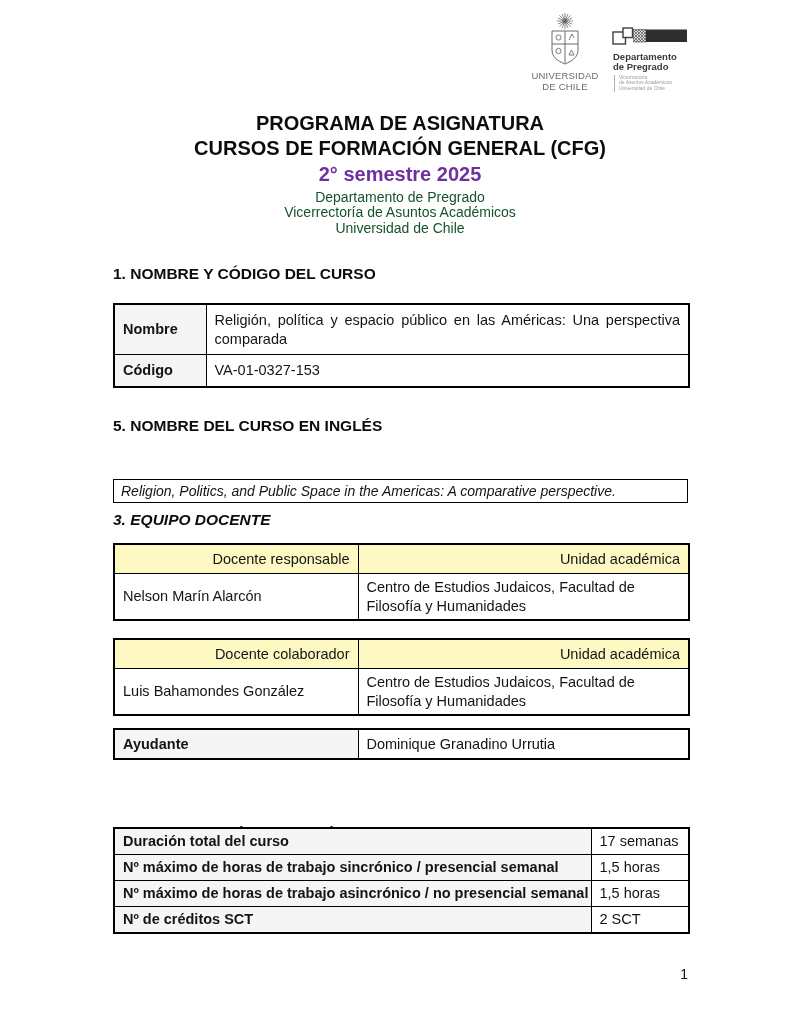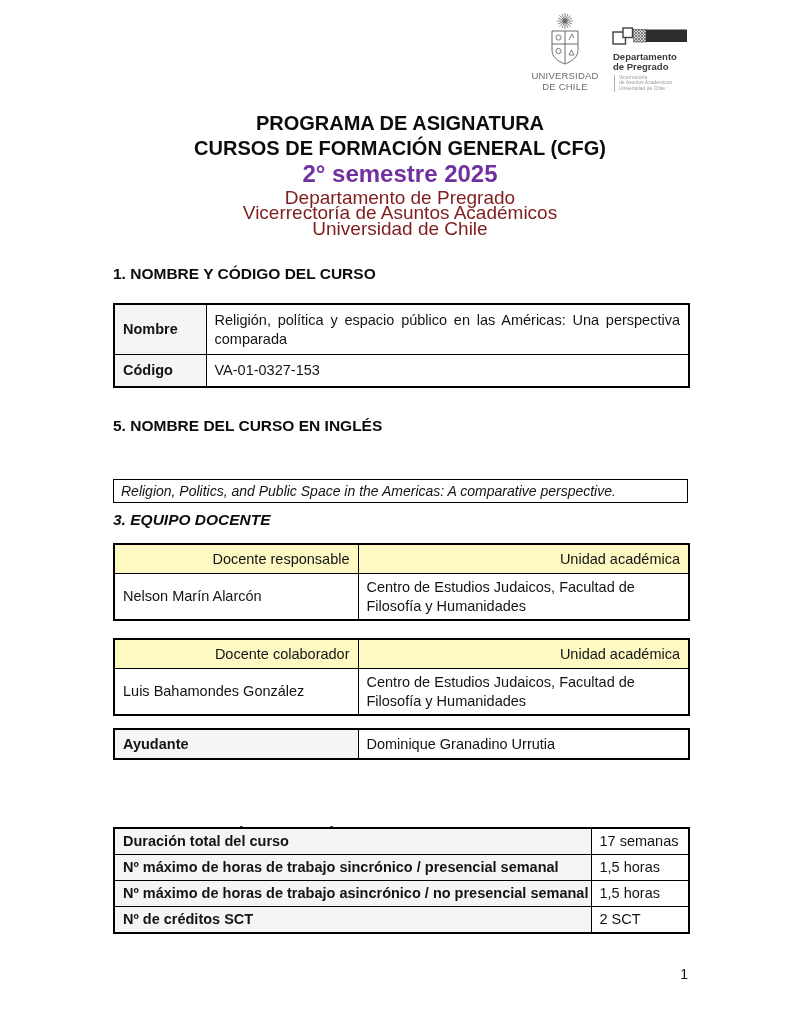--- a/index.html
+++ b/index.html
@@ -13,22 +13,22 @@
   .logo-uch{position:absolute;left:527px;top:12px;width:76px;text-align:center;color:#6b6b6b;}
   .logo-uch .uch-line{font-size:9.5px;line-height:11px;letter-spacing:0.2px;}
   .logo-dp{position:absolute;left:612px;top:27px;width:78px;}
   .dp-title{font-size:9.5px;font-weight:bold;line-height:9.8px;color:#3a3a3a;margin-top:3px;margin-left:1px;}
   .dp-sub{margin-top:3px;margin-left:2px;border-left:1px solid #b0b0b0;padding-left:4px;
           font-size:5px;line-height:5.8px;color:#9b9b9b;}
 
   
   .title-block{position:absolute;top:111px;left:0;width:800px;text-align:center;}
   .tmain{font-size:20px;font-weight:bold;line-height:25px;color:#0c0c0c;}
-  .tsem{font-size:24px;font-weight:bold;line-height:26px;color:#7030A0;}
-  .torg{font-size:19px;line-height:15.3px;color:#7f1d1d;margin-top:3px;}
+  .tsem{font-size:20px;font-weight:bold;line-height:26px;color:#7030A0;}
+  .torg{font-size:14px;line-height:15.3px;color:#14532d;margin-top:3px;}
 
   
   .h{position:absolute;left:113px;font-size:15.5px;font-weight:bold;color:#0c0c0c;white-space:nowrap;}
 
   
   table.t{position:absolute;left:113px;width:575px;border-collapse:collapse;table-layout:fixed;}
   table.t{border:2px solid #000;}
   table.t td{border:1px solid #000;vertical-align:middle;font-size:14.5px;line-height:19px;
              padding:3px 8px;color:#141414;overflow:hidden;}
   td.lab{font-weight:bold;background:#f5f5f5;}

